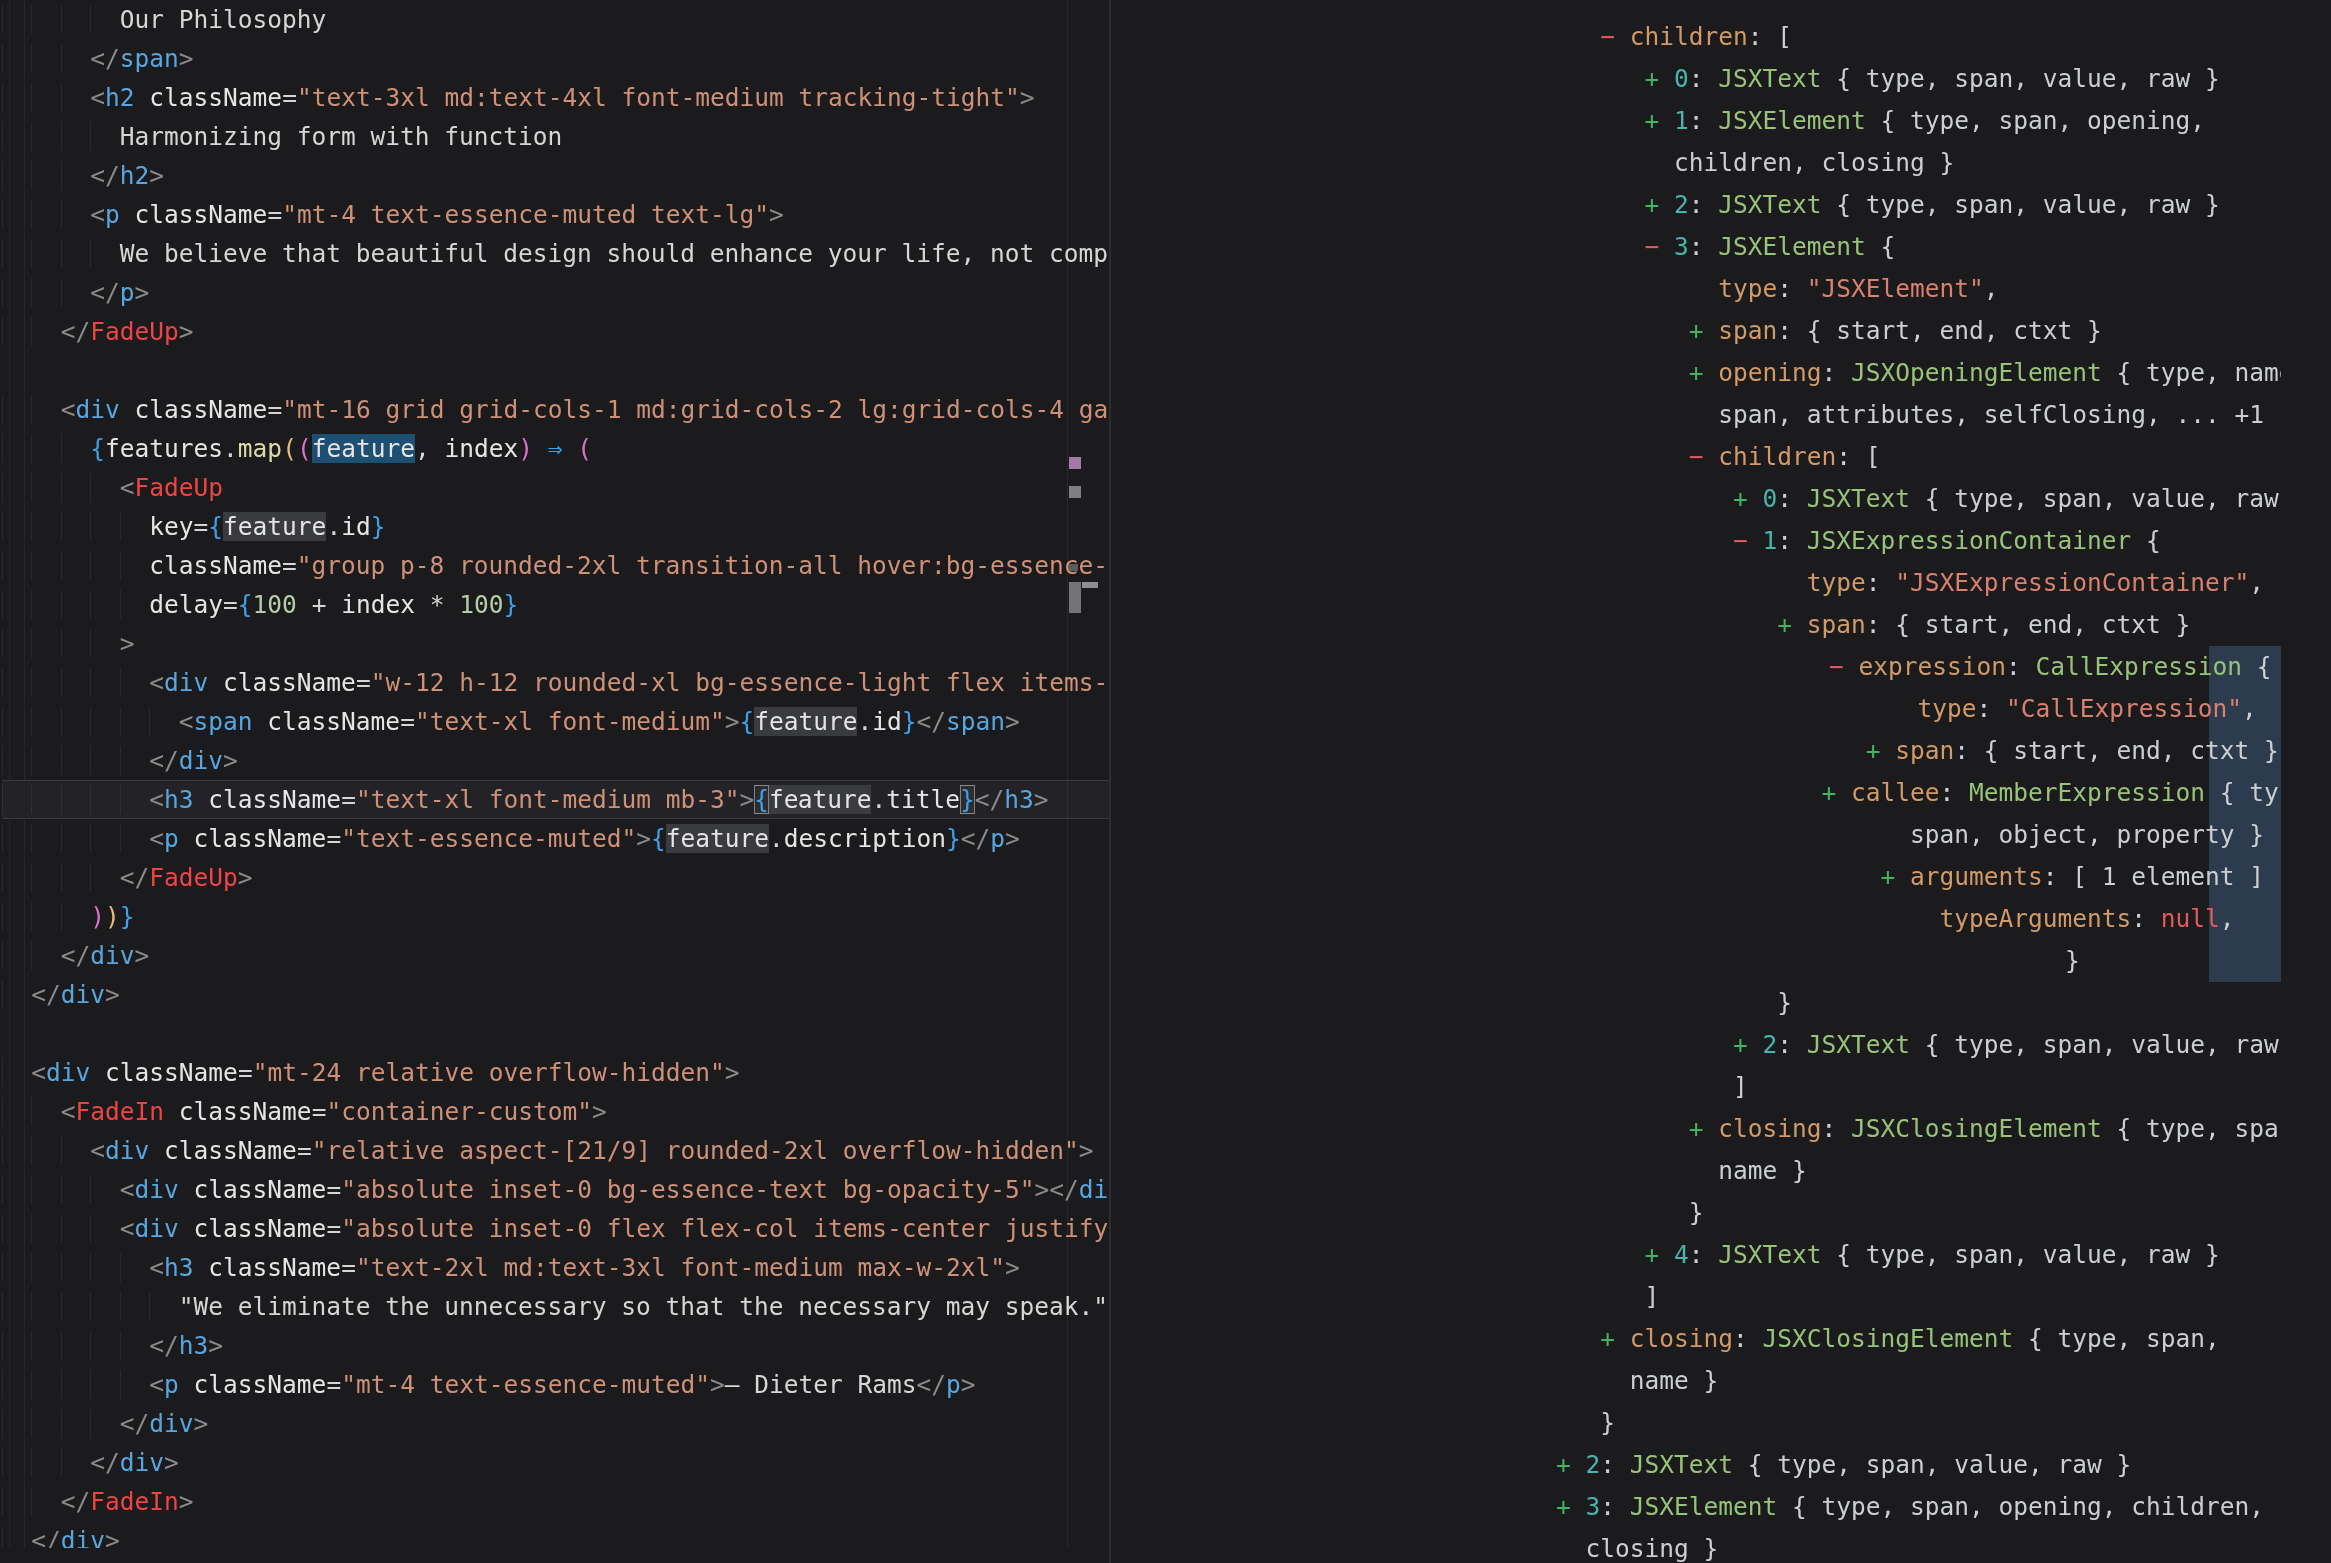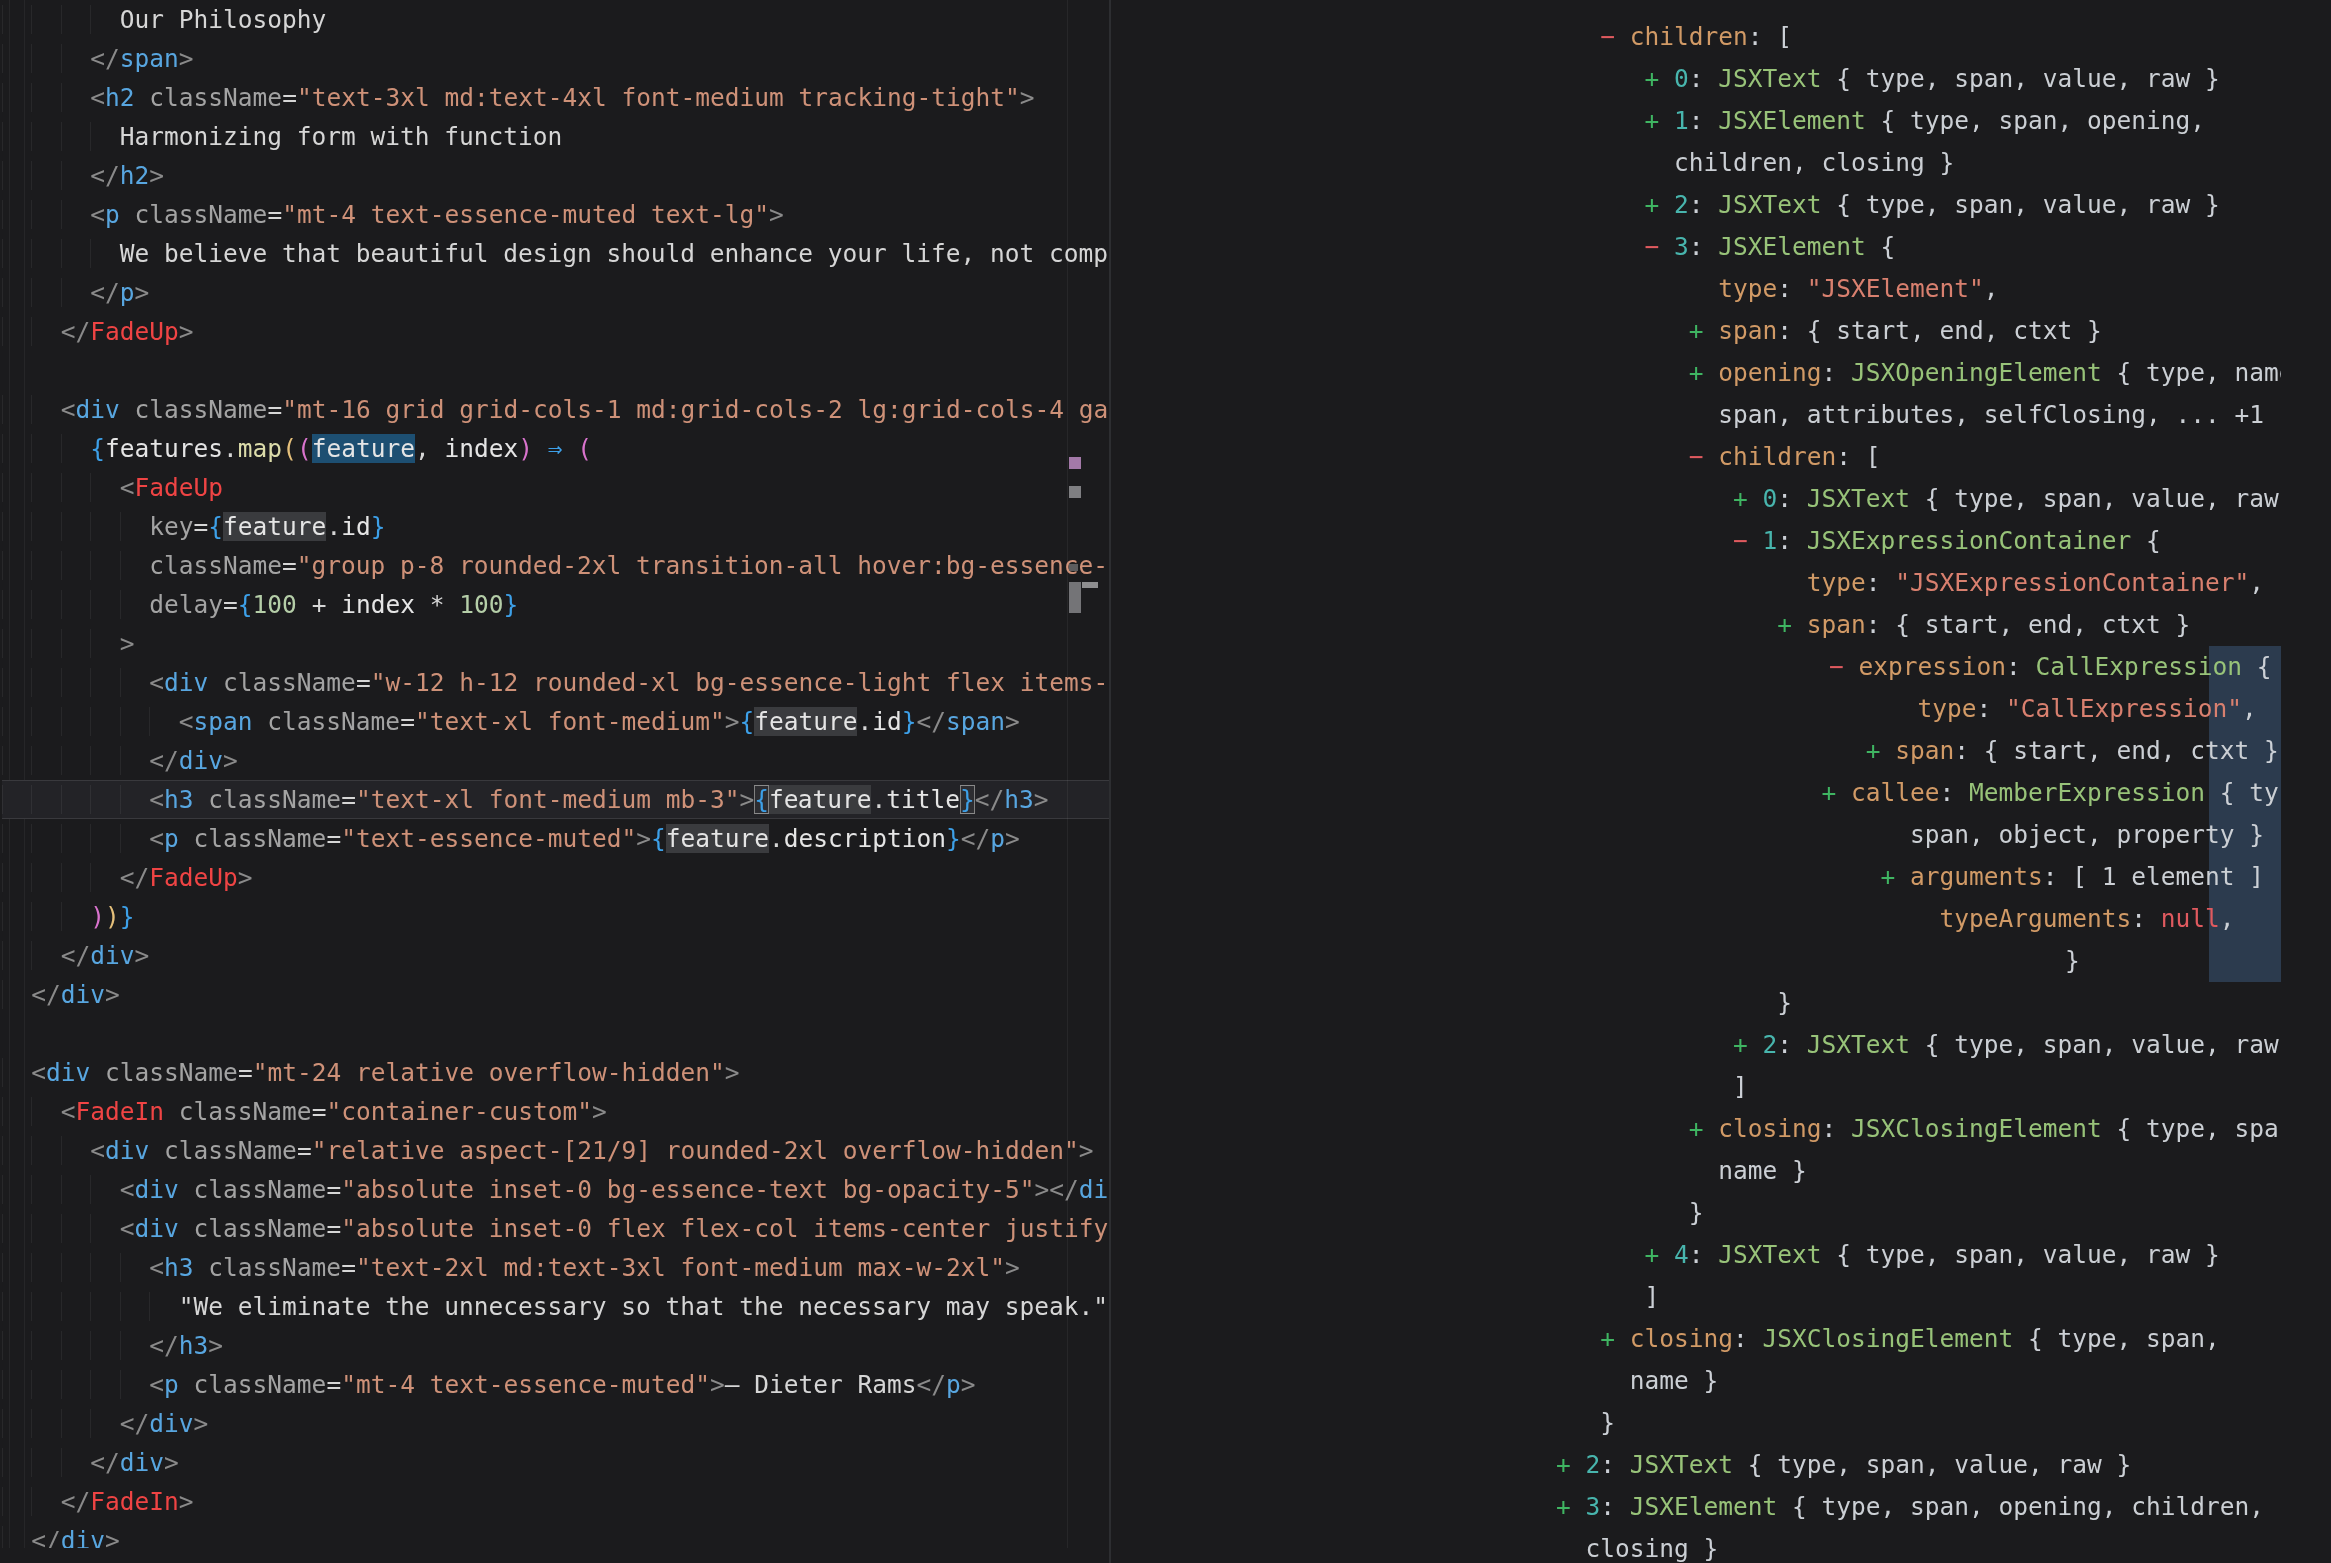--- a/index.html
+++ b/index.html
@@ -5,21 +5,21 @@
   html,body{margin:0;padding:0;background:#1b1b1d;width:2331px;height:1564px;overflow:hidden;}
   #stage{position:relative;width:2331px;height:1564px;background:#1b1b1d;
          font-family:"DejaVu Sans Mono",monospace;}
   
   #editor{position:absolute;left:0;top:0;width:1109px;height:1548px;overflow:hidden;}
   #code-lines{position:absolute;left:0;top:0;padding-left:1.8px;white-space:pre;
               font-size:24.5px;line-height:39px;color:#d6d6d6;}
   .cl{height:39px;white-space:pre;}
   .cl.cur{background:#232327;box-shadow:inset 0 0.9px 0 rgba(255,255,255,.10),inset 0 -0.9px 0 rgba(255,255,255,.10);}
   .ws{background-image:repeating-linear-gradient(to right,rgba(255,255,255,.06) 0 0.9px,transparent 0.9px 29.5px);}
-  .tag{color:#58a6e0}.cmp{color:#ef4444}.attr{color:#a3a3a3}.id{color:#e5e5e5}
+  .tag{color:#58a6e0}.cmp{color:#ef4444}.attr{color:#e5e5e5}.id{color:#e5e5e5}
   .str{color:#ce9178}.dim{color:#8a8a8a}.txt{color:#d6d6d6}.num{color:#b5cea8}.met{color:#dcdcaa}
   .b1{color:#e5c07b}.b2{color:#d973cd}.b3{color:#3da0e8}
   .hlw{background:#3a3b3e;}
   .sel{background:#1d4f72;}
   .bm{box-shadow:inset 0 0 0 0.9px #8a8a8a;background:rgba(127,127,127,.12);}
   .crt{display:inline-block;width:0;border-left:1.8px solid #dcdcdc;height:29px;vertical-align:text-bottom;margin-right:-1.8px;}
   .vline{position:absolute;top:0;bottom:0;width:0.9px;background:rgba(255,255,255,.05);}
   
   #minimap{position:absolute;left:1067px;top:0;width:42px;height:1564px;}
   .mmk{position:absolute;}

